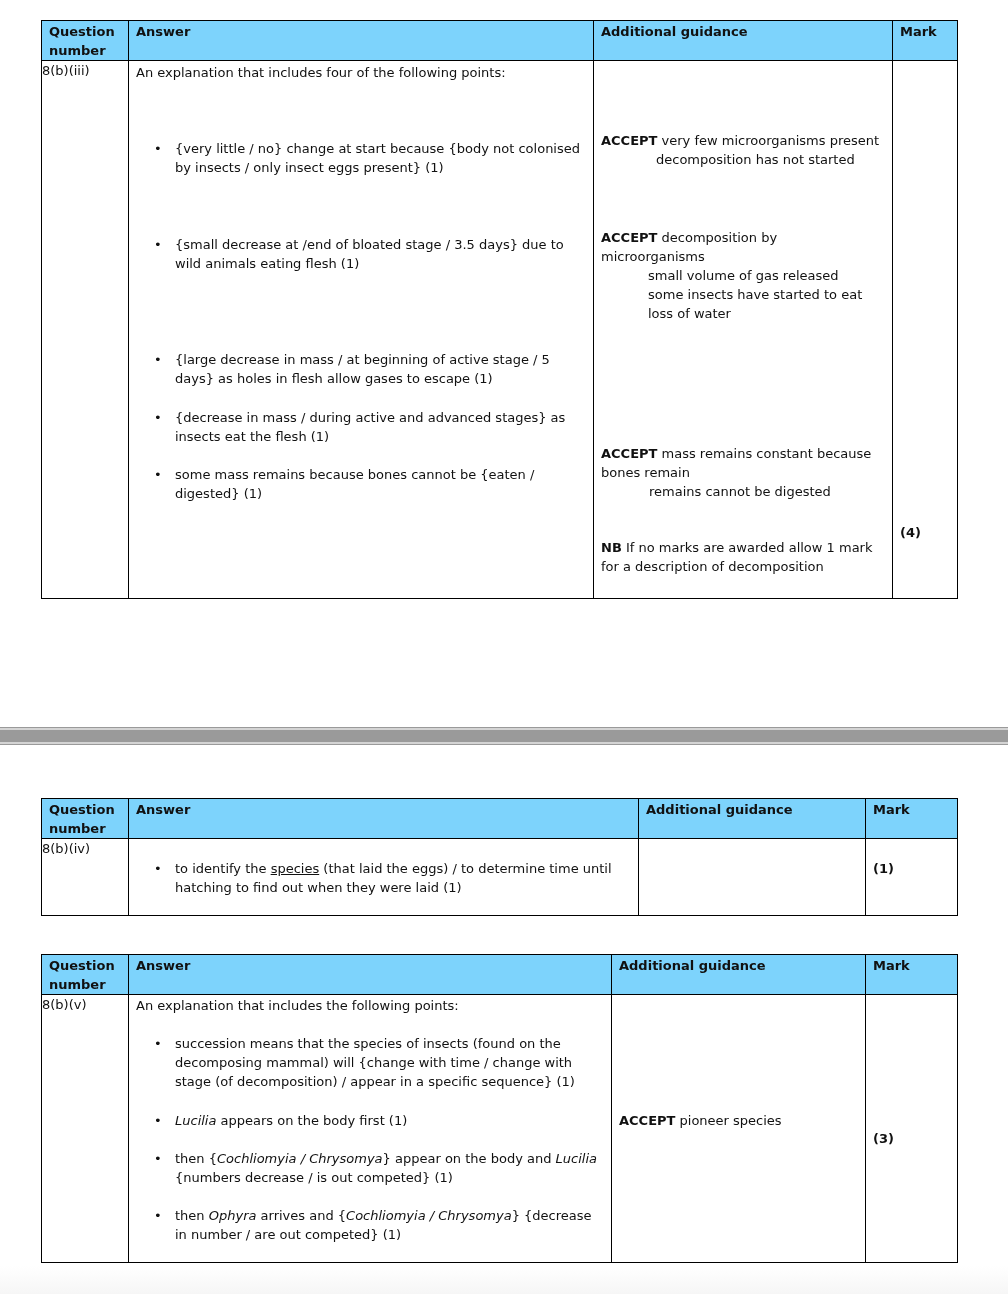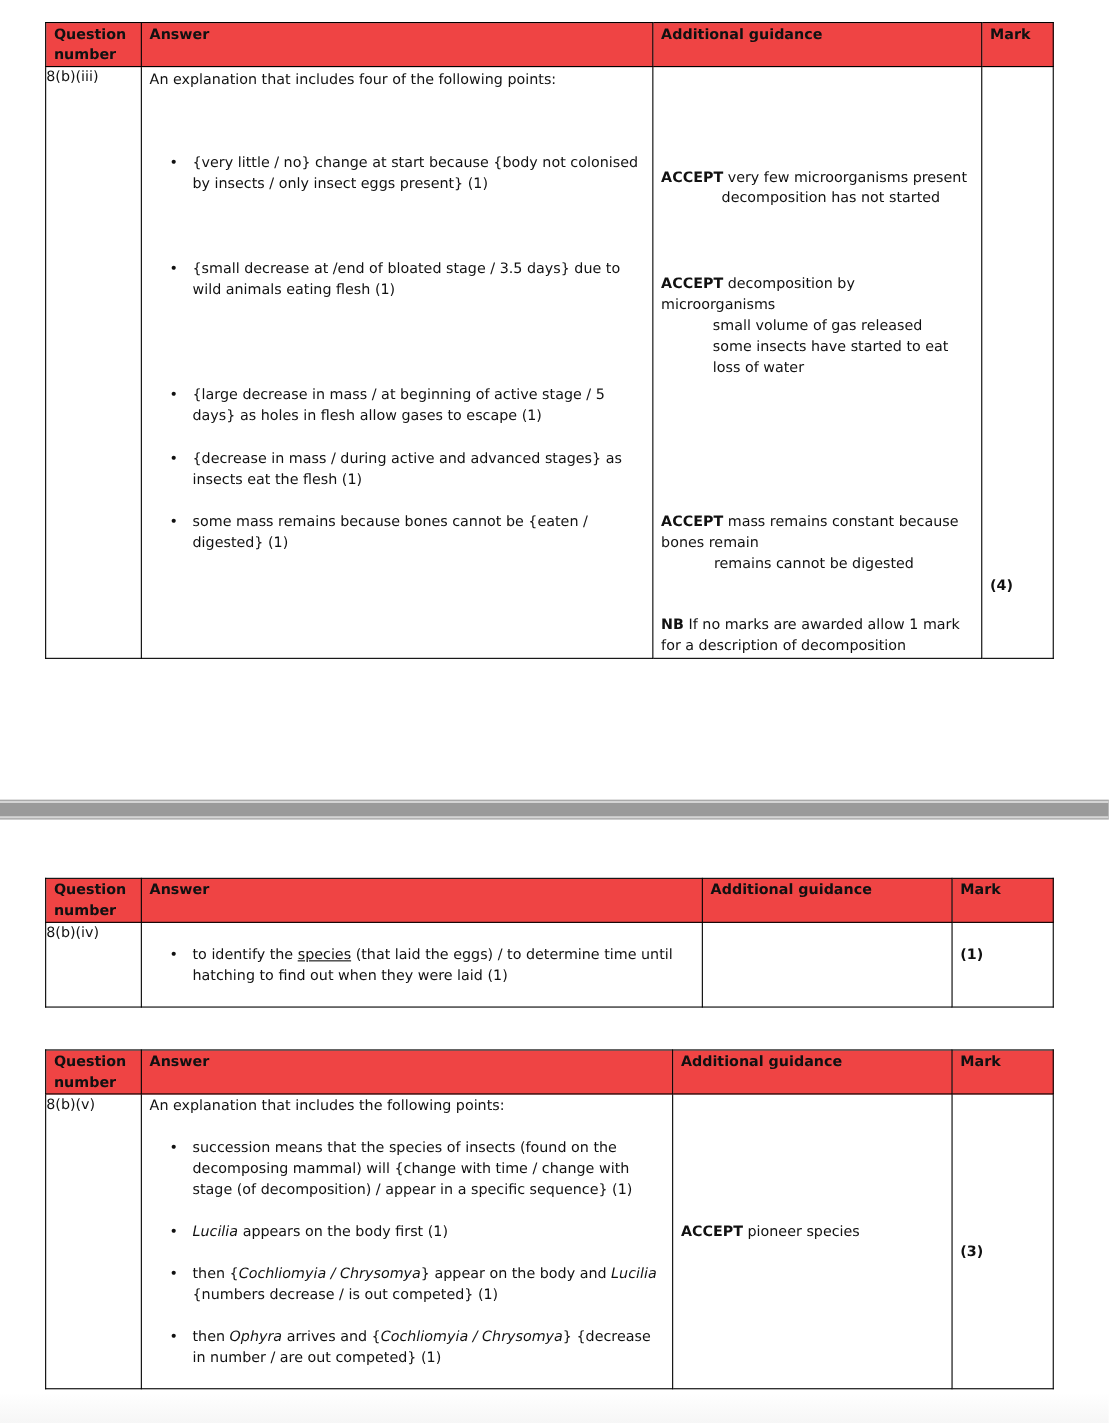--- a/index.html
+++ b/index.html
@@ -15,21 +15,21 @@
     }
     table.ms {
       position: absolute; border-collapse: collapse; table-layout: fixed;
       background: #fff;
     }
     table.ms td, table.ms th {
       border: 1.5px solid #000; vertical-align: top; padding: 0;
       font-weight: normal; text-align: left; line-height: 19px;
     }
     table.ms th {
-      background: #ef4444; font-weight: bold; padding: 1px 7px 0 7px;
+      background: #7dd3fc; font-weight: bold; padding: 1px 7px 0 7px;
       height: 37px;
     }
     .qnum { font-weight: bold; padding: 1px 7px 0 7px; margin-top: 22px; }
     .cell-pad { padding: 1px 7px 0 7px; }
     .bold { font-weight: bold; }
     .bullets { list-style: none; margin: 0; padding: 0; }
     .bullets li { position: relative; padding-left: 46px; padding-right: 6px; }
     .bullets li .dot {
       position: absolute; left: 25px; top: 0; font-size: 13px;
     }
@@ -70,21 +70,21 @@
       <div class="cell-pad" style="margin-top:1px;">An explanation that includes four of the following points:</div>
       <ul class="bullets">
         <li style="margin-top:57px;"><span class="dot">•</span><span>{very little / no} change at start because {body not colonised by insects / only insect eggs present}  (1)</span></li>
         <li style="margin-top:58px;"><span class="dot">•</span><span>{small decrease at /end of bloated stage / 3.5 days} due to wild animals eating flesh (1)</span></li>
         <li style="margin-top:77px;"><span class="dot">•</span><span>{large decrease in mass / at beginning of active stage / 5 days} as holes in flesh allow gases to escape  (1)</span></li>
         <li style="margin-top:20px;"><span class="dot">•</span><span>{decrease in mass / during active and advanced stages} as insects eat the flesh    (1)</span></li>
         <li style="margin-top:19px;"><span class="dot">•</span><span>some mass remains because bones cannot be {eaten / digested}  (1)</span></li>
       </ul>
     </td>
     <td>
-      <div class="cell-pad" style="margin-top:90px;">
+      <div class="cell-pad" style="margin-top:69px;">
         <span class="bold">ACCEPT</span><span> very few microorganisms present</span>
         <div class="indent1">decomposition has not started</div>
       </div>
       <div class="cell-pad" style="margin-top:58px;">
         <span class="bold">ACCEPT</span><span> decomposition by microorganisms</span>
         <div class="indent2">small volume of gas released</div>
         <div class="indent2">some insects have started to eat</div>
         <div class="indent2">loss of water</div>
       </div>
       <div class="cell-pad" style="margin-top:120px;">

